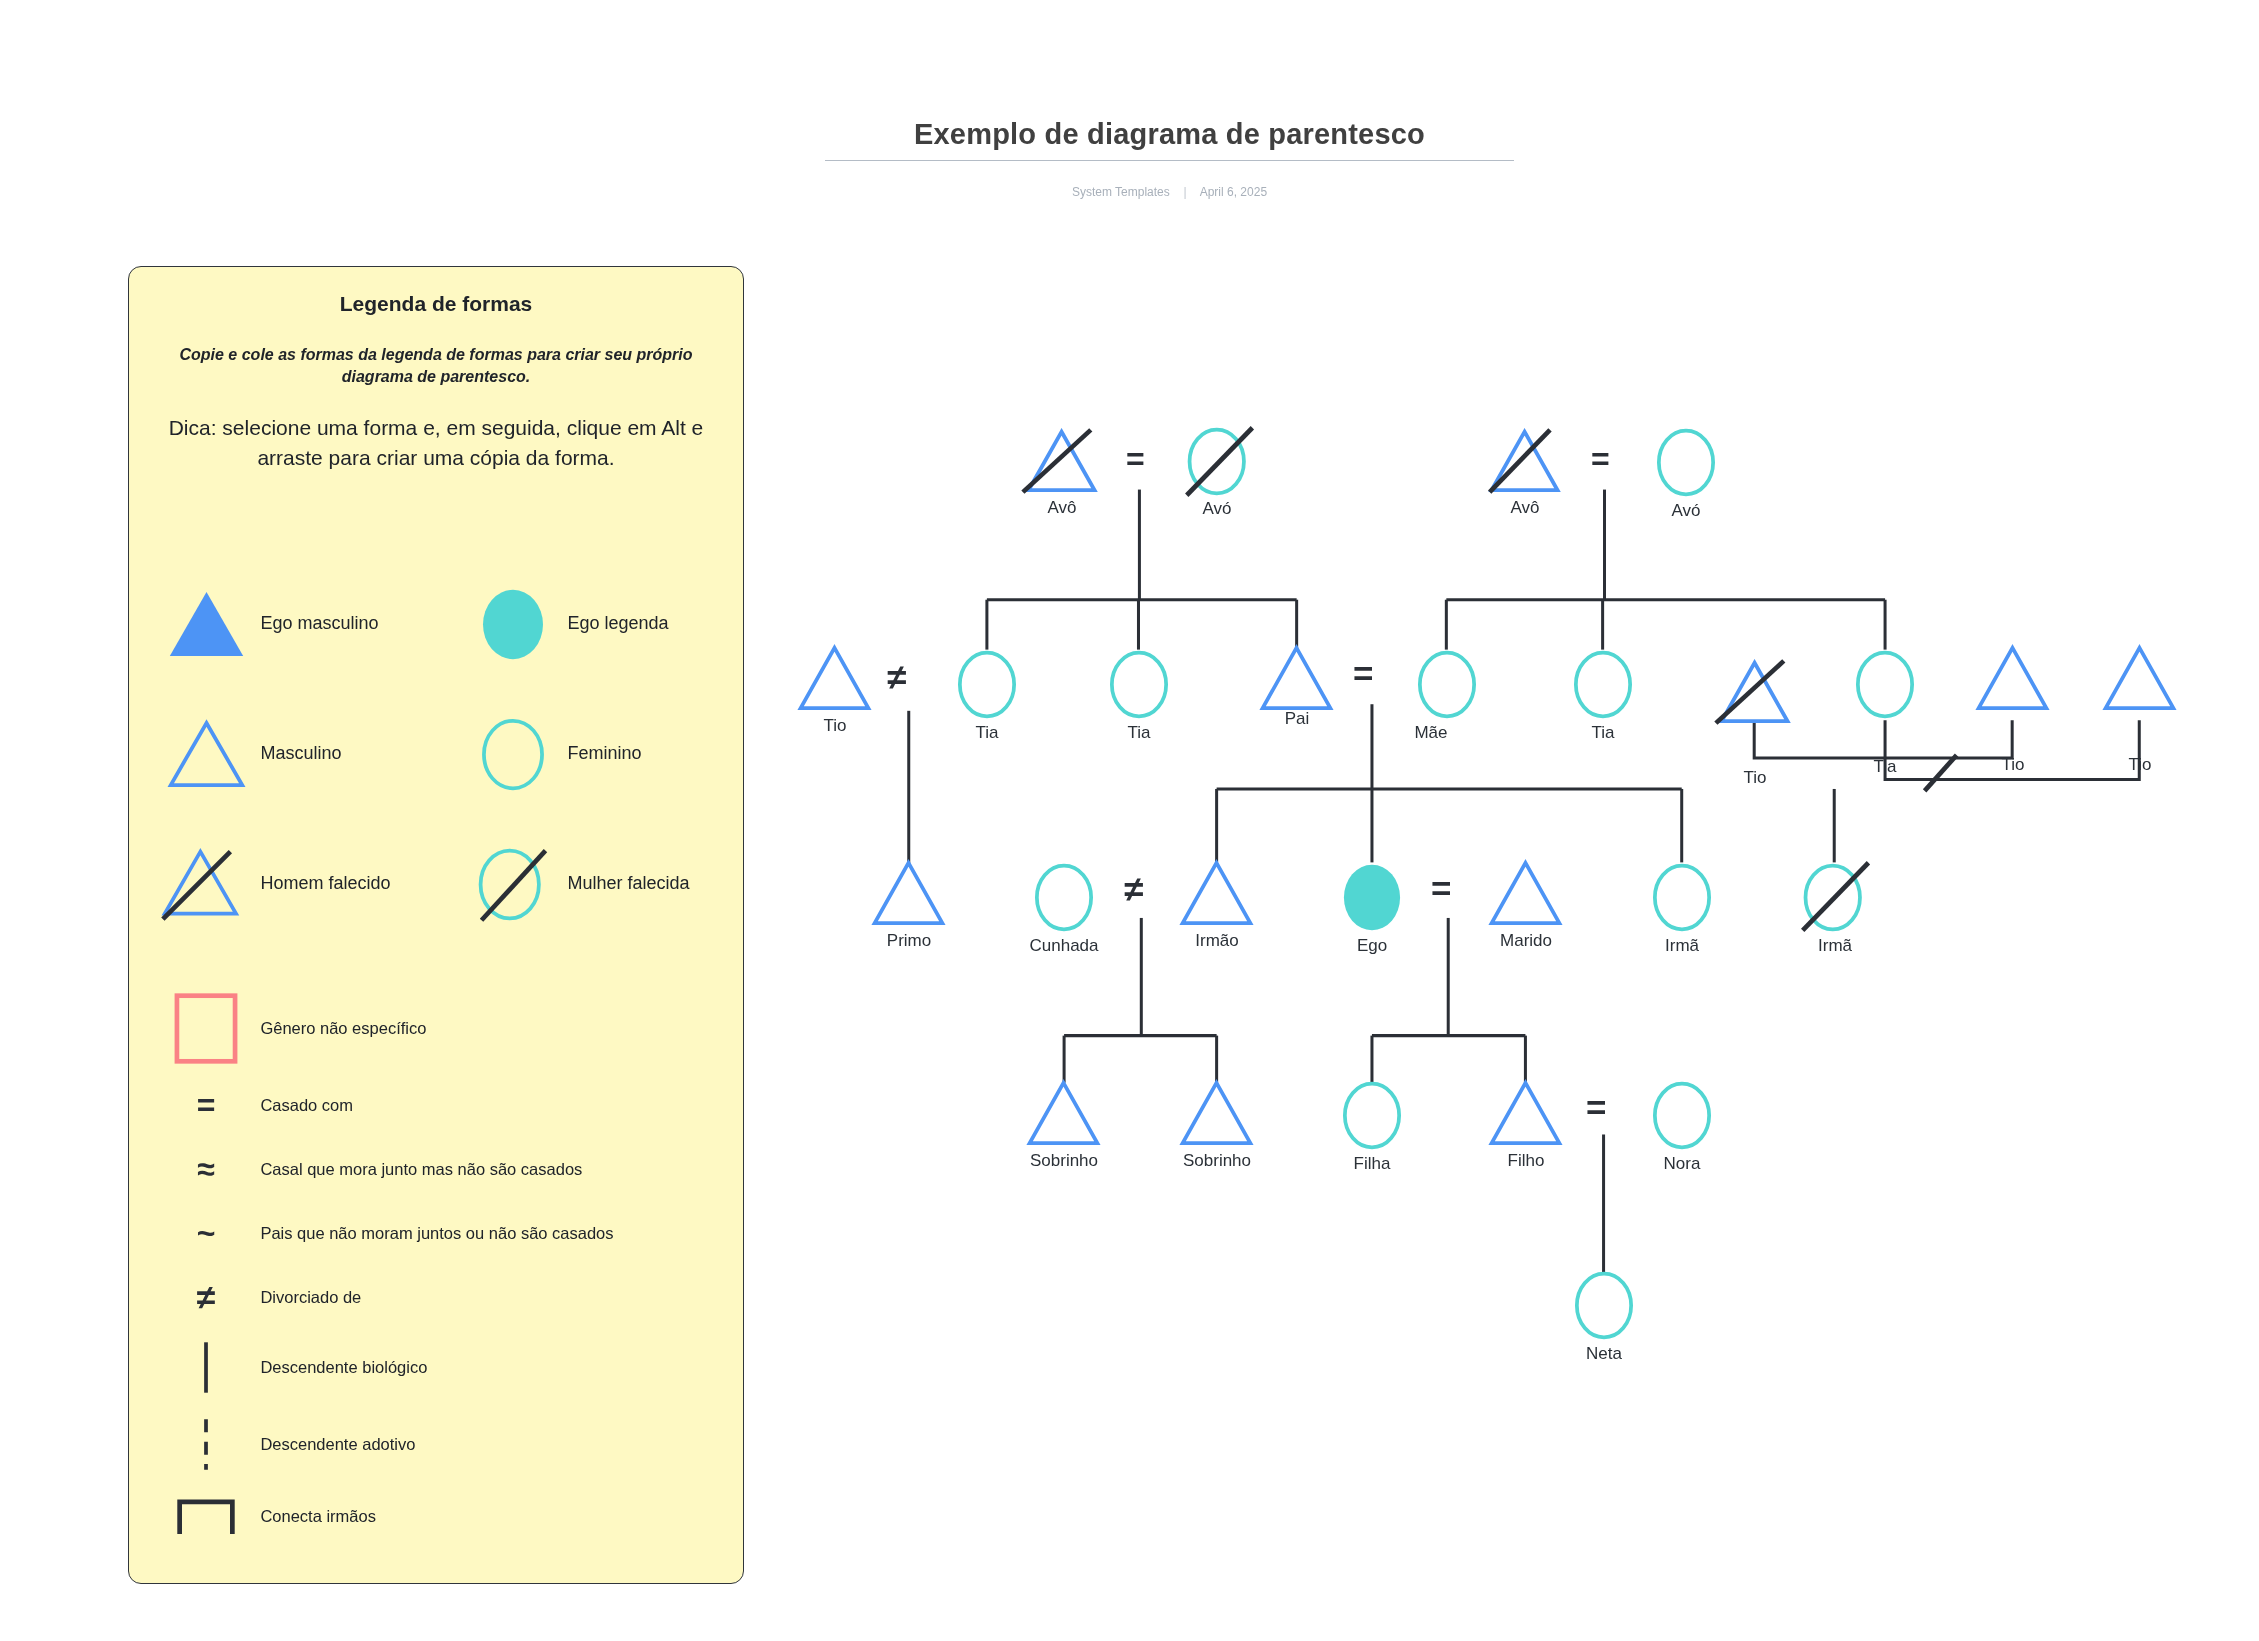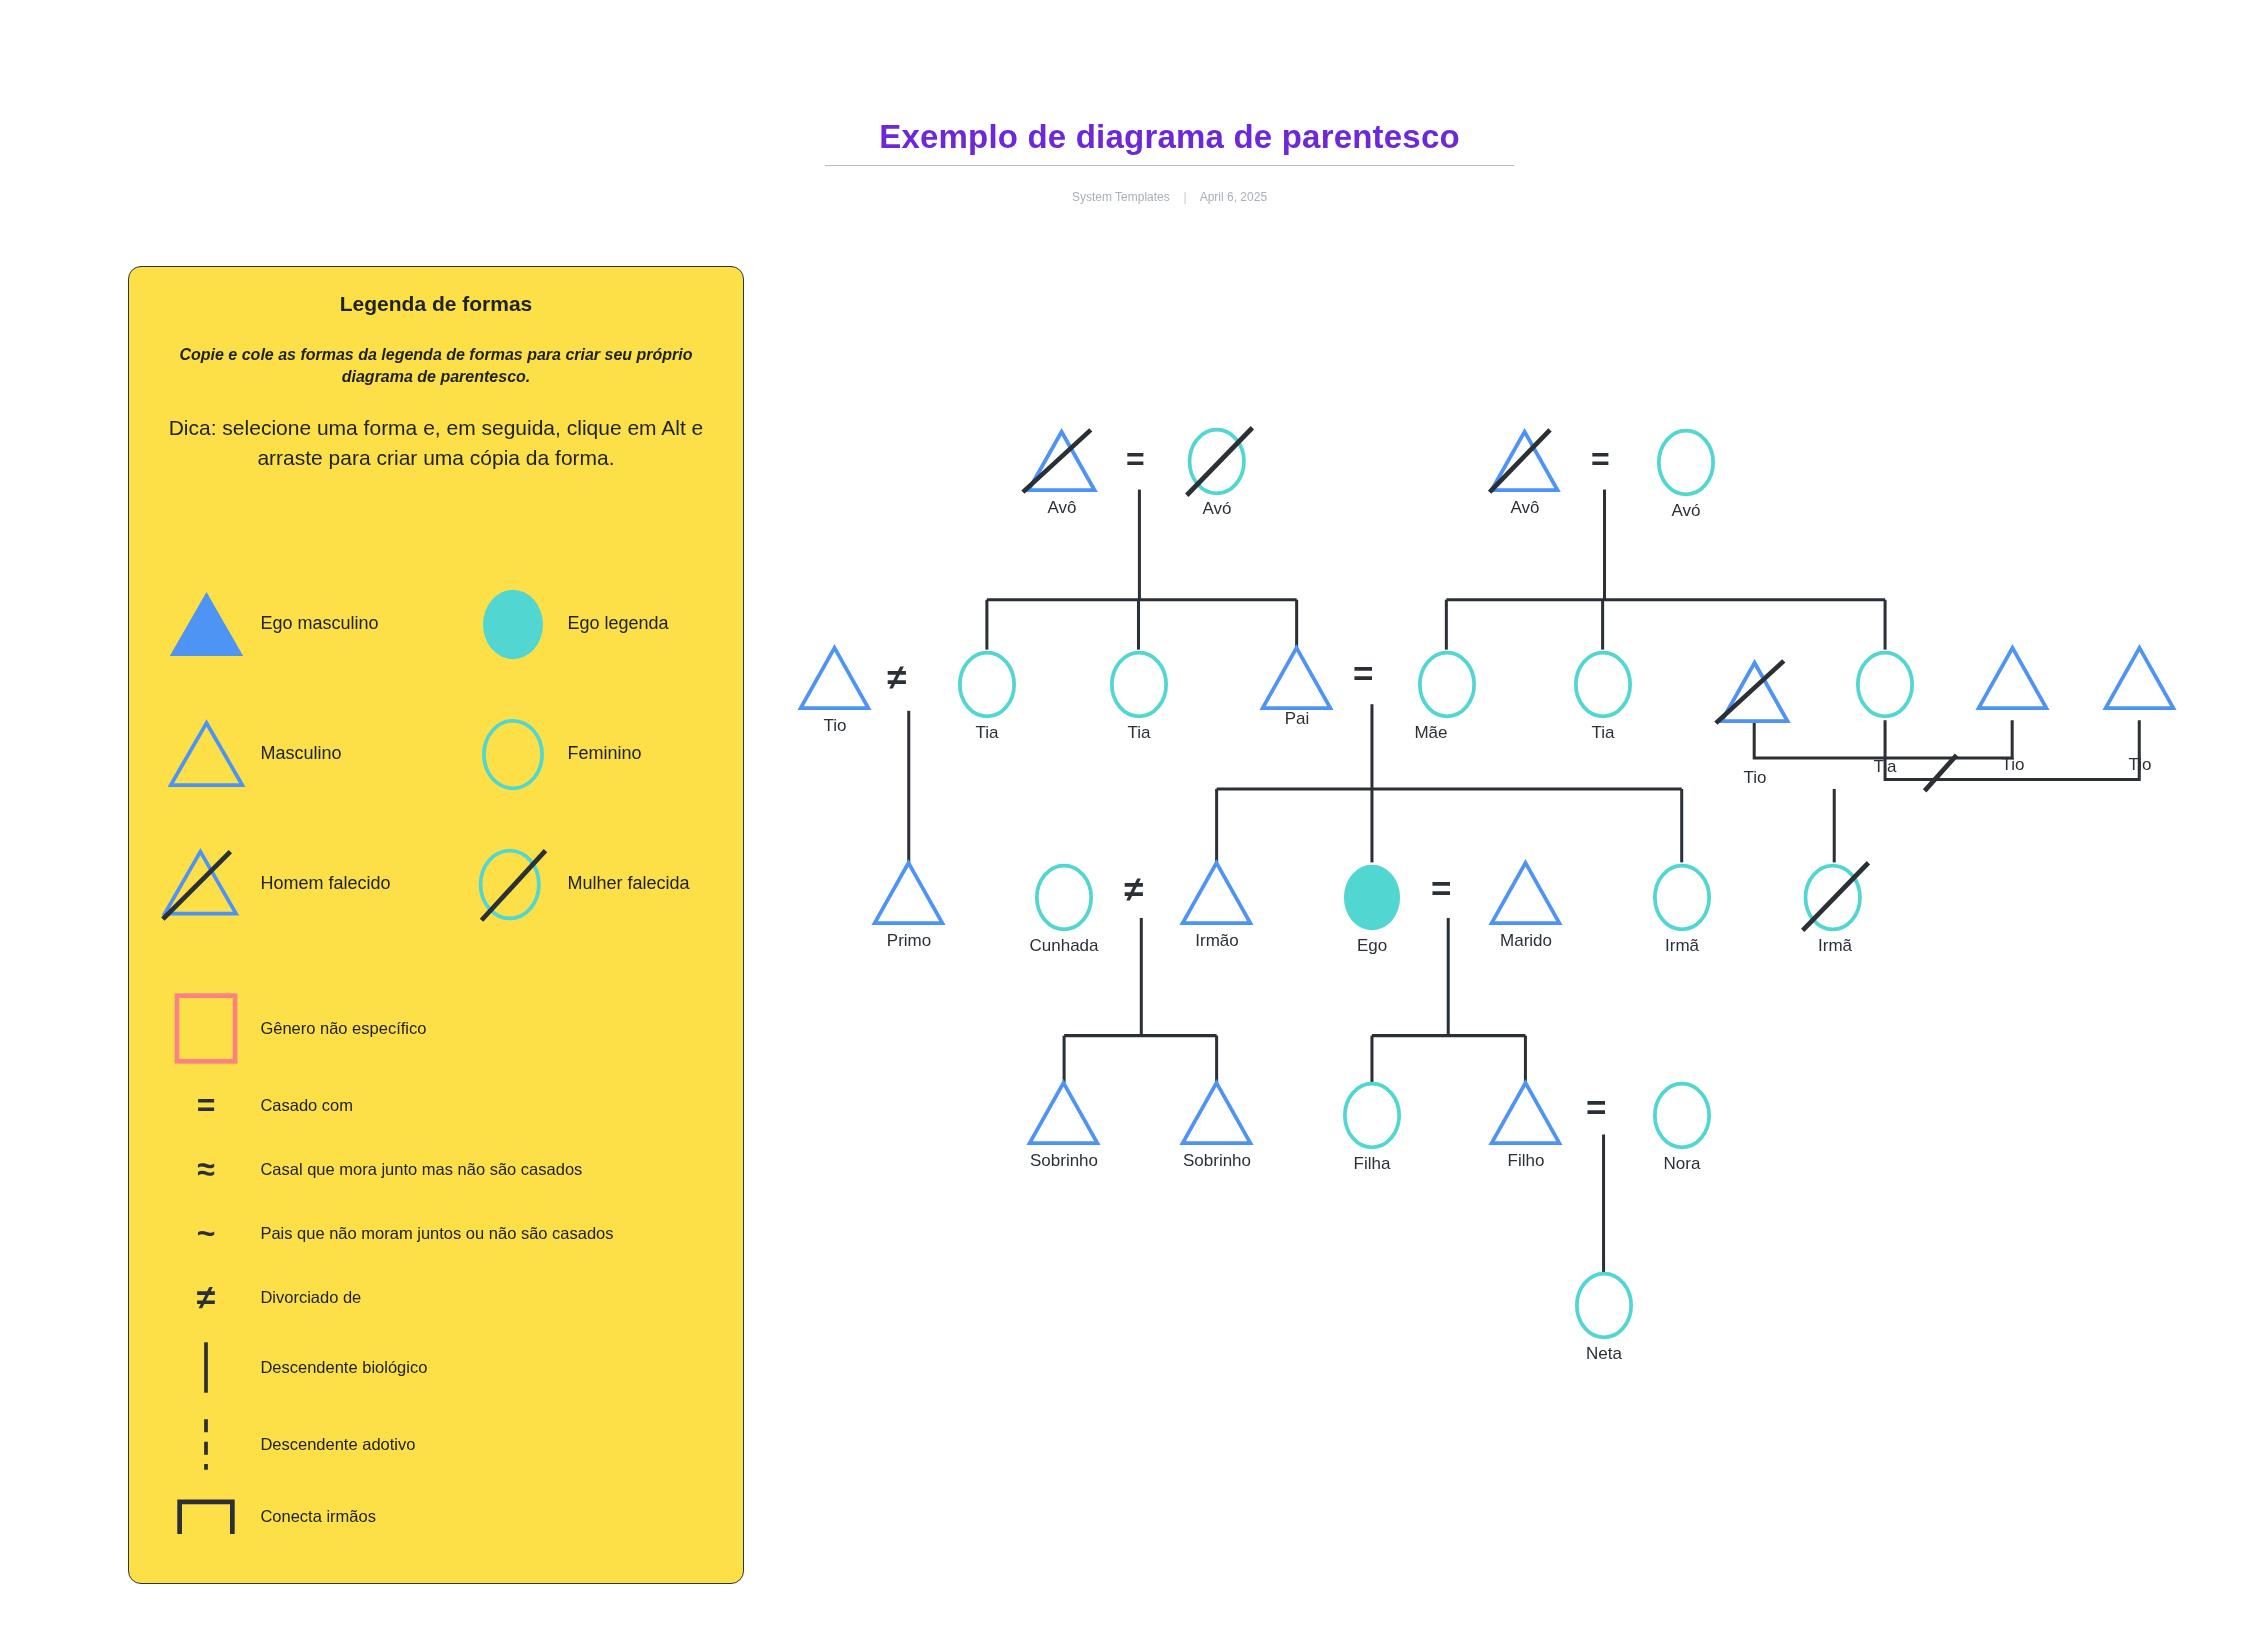--- a/index.html
+++ b/index.html
@@ -7,30 +7,30 @@
     width:2260px;height:1641px;
     background:#ffffff;
     font-family:"Liberation Sans","DejaVu Sans",sans-serif;
     position:relative;overflow:hidden;
   }
   #page{position:absolute;inset:0;}
 
   
   .hdr{position:absolute;left:825px;top:118px;width:689px;text-align:center;}
   .hdr-title{
-    font-size:33px;font-weight:bold;color:#6d28d9;letter-spacing:0.2px;
+    font-size:29px;font-weight:bold;color:#404040;letter-spacing:0.2px;
     padding-bottom:8.5px;border-bottom:1.9px solid #b4bcc6;display:block;
   }
   .hdr-sub{margin-top:24px;font-size:12px;color:#a8b0ba;}
   .hdr-sub .sep{display:inline-block;margin:0 10.4px;color:#c3c9d1;}
 
   
   .legend{
     position:absolute;left:128px;top:266px;width:616px;height:1318px;
-    border:1.4px solid #30353c;border-radius:13px;background:#fde047;
+    border:1.4px solid #30353c;border-radius:13px;background:#fef9c3;
     box-sizing:border-box;
   }
   .legend-title{
     text-align:center;font-size:21px;font-weight:bold;color:#20242a;margin-top:24.5px;
   }
   .legend-em{
     text-align:center;font-size:16px;font-weight:bold;font-style:italic;color:#20242a;
     margin:28px 26px 0 26px;line-height:1.42;
   }
   .legend-hint{

